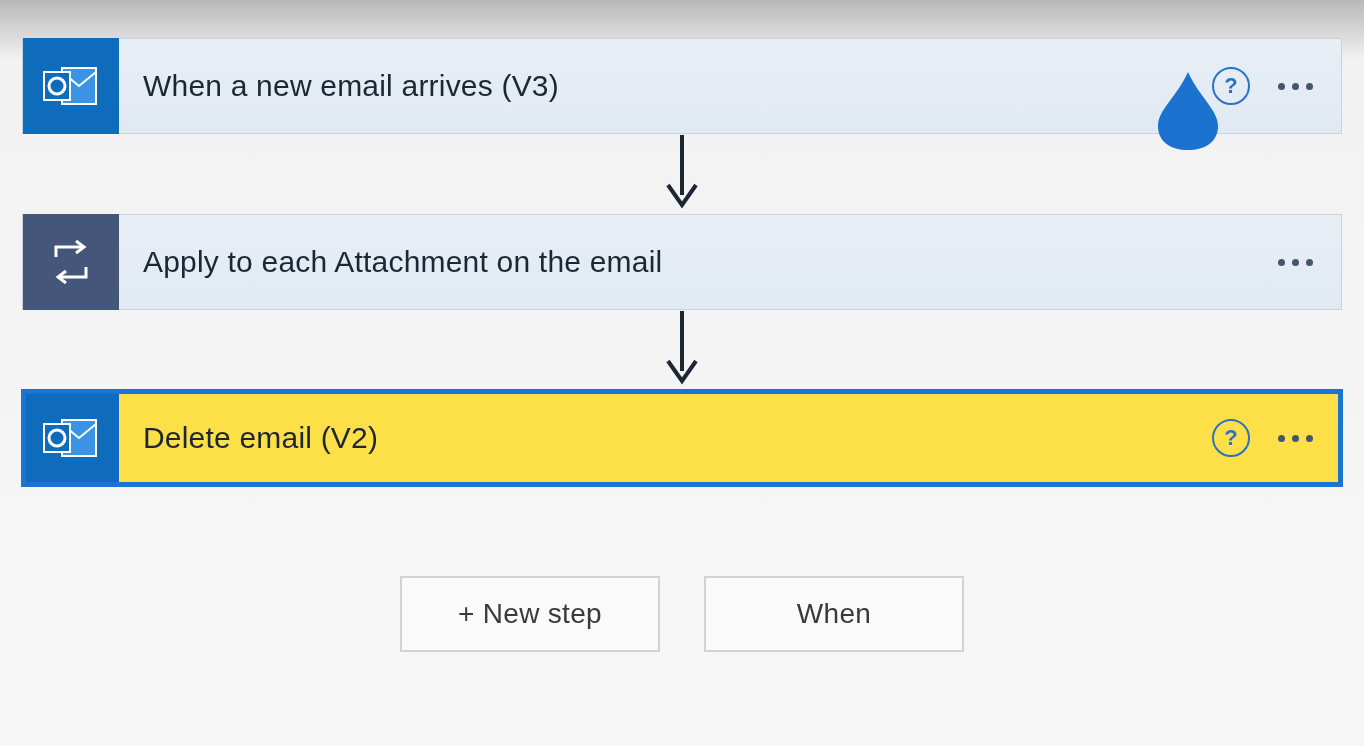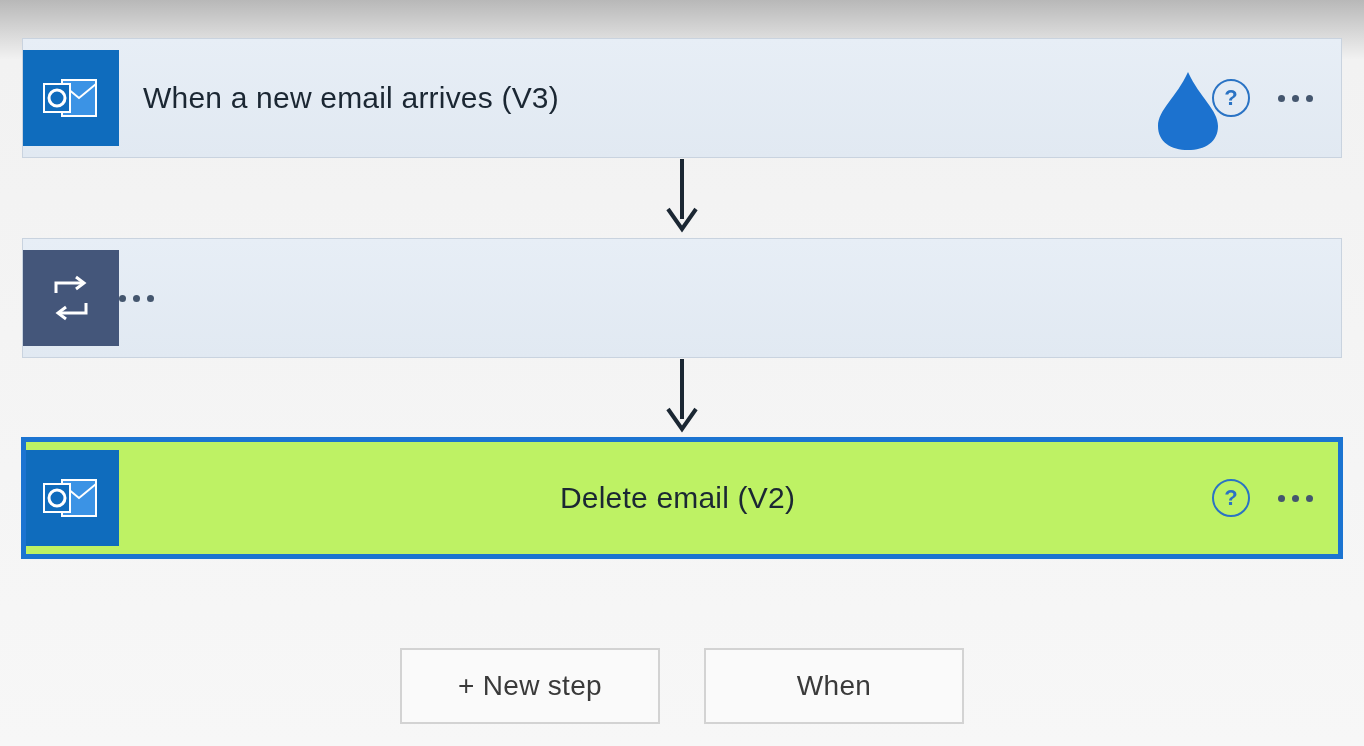--- a/index.html
+++ b/index.html
@@ -12,33 +12,32 @@
     overflow: hidden;
   }
   .canvas {
     padding: 38px 22px 0 22px;
     display: flex;
     flex-direction: column;
     align-items: center;
   }
   .step {
     width: 100%;
-    height: 120px;
+    height: 96px;
     display: flex;
     align-items: center;
     box-sizing: border-box;
     position: relative;
     border: 1px solid #c9d3df;
     background: linear-gradient(to bottom, #e7eef6 0%, #e1e9f2 100%);
   }
   .step.selected {
     outline: 5px solid #1b74d1;
     outline-offset: -4px;
-    background: #bef264;
-    text-align: center;
+    background: #fde047;
   }
   .icon-box {
     width: 96px;
     height: 96px;
     display: flex;
     align-items: center;
     justify-content: center;
     flex-shrink: 0;
   }
   .icon-outlook {
@@ -174,20 +173,21 @@
 
   <div class="step">
     <div class="icon-box icon-loop">
       <svg class="loop-svg" viewBox="0 0 46 46">
         <polyline points="8,18 8,8 34,8" fill="none" stroke="#ffffff" stroke-width="3"></polyline>
         <polyline points="28,2 36,8 28,14" fill="none" stroke="#ffffff" stroke-width="3"></polyline>
         <polyline points="38,28 38,38 12,38" fill="none" stroke="#ffffff" stroke-width="3"></polyline>
         <polyline points="18,32 10,38 18,44" fill="none" stroke="#ffffff" stroke-width="3"></polyline>
       </svg>
     </div>
+    <div class="step-title">Apply to each Attachment on the email</div>
     <div class="step-right">
       <div class="more-dots">
         <span class="dot"></span>
           <span class="dot"></span>
           <span class="dot"></span>
       </div>
     </div>
   </div>
 
   <div class="arrow-down">

